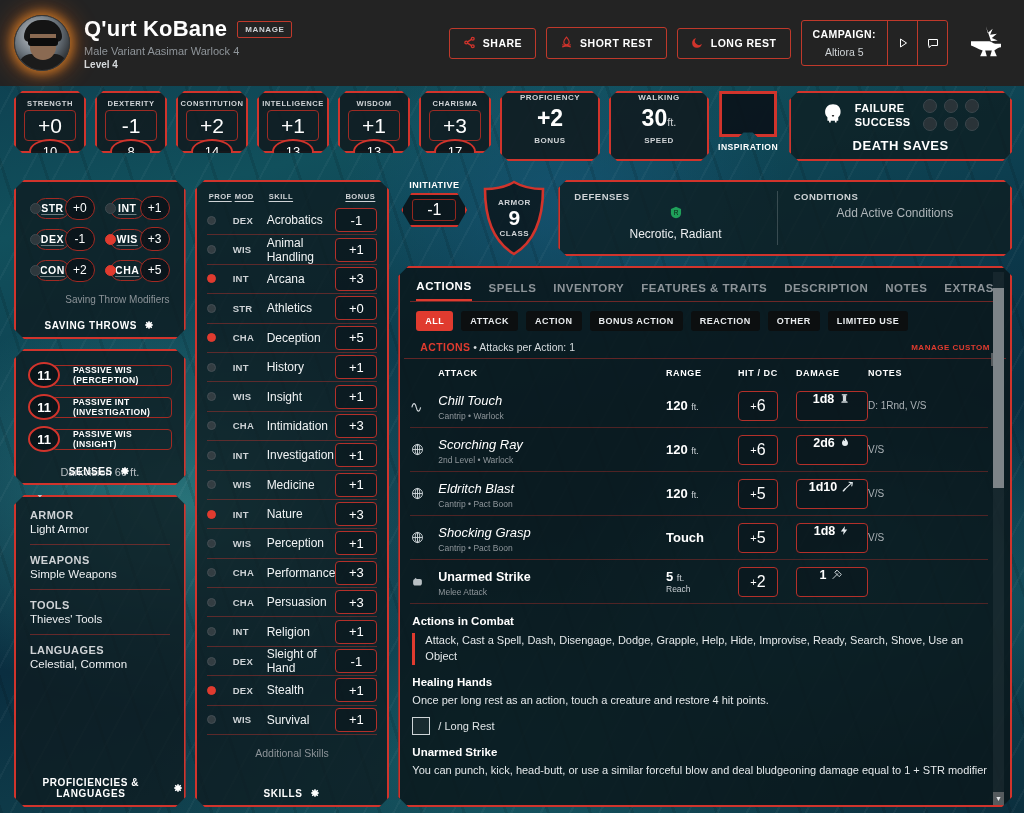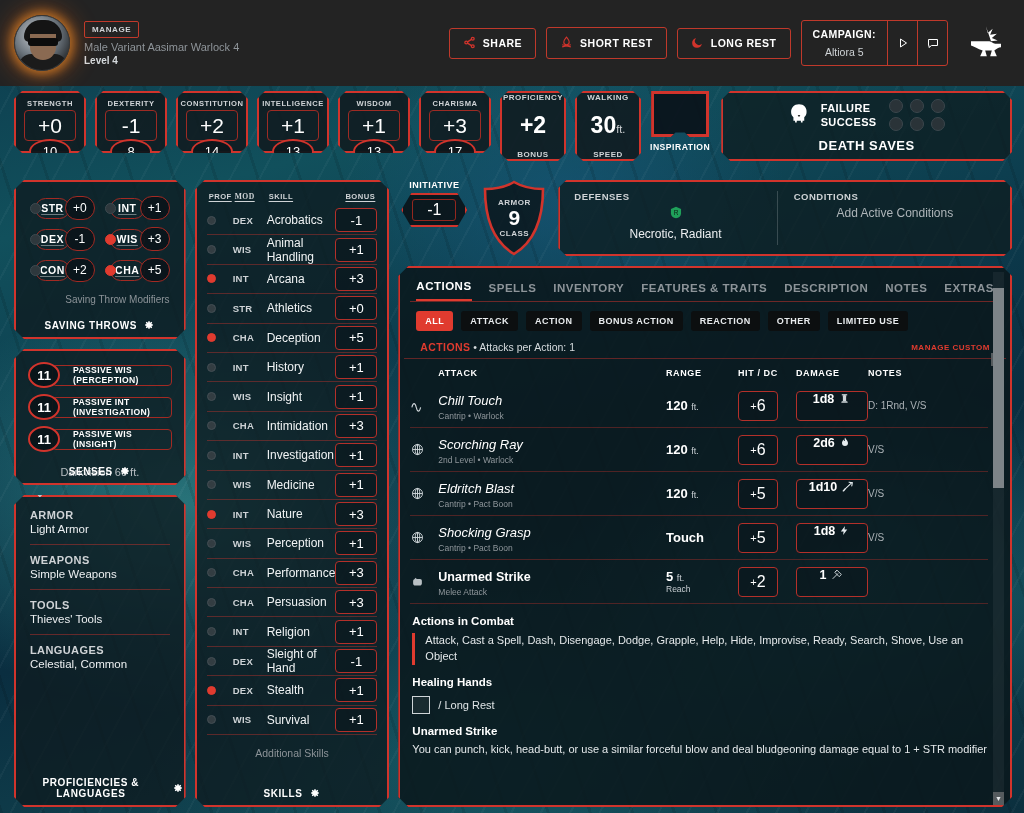--- a/index.html
+++ b/index.html
@@ -90,24 +90,24 @@
     color: #fff; font-size: 21px; font-weight: 400;
     display:flex; align-items:center; justify-content:center;
   }
   .ability .ab-score {
     position: absolute; bottom: -13px; left: 50%; transform: translateX(-50%);
     width: 42px; height: 25px; border: 2px solid #d1342c; border-radius: 50%;
     background: rgba(14,22,27,0.96); color: #fff; font-size: 13px;
     display:flex; align-items:center; justify-content:center;
   }
   .stat-card {
-    position: relative; width: 66px; height: 70px;
+    position: relative; width: 100px; height: 70px;
     border: 2px solid #d1342c; border-radius: 7px;
     background: rgba(16,26,31,0.88);
-    display:flex; flex-direction:column; align-items:center; justify-content:space-between; cursor:pointer;
+    display:flex; flex-direction:column; align-items:center; justify-content:flex-start; cursor:pointer;
     clip-path: polygon(8px 0, calc(100% - 8px) 0, 100% 8px, 100% calc(100% - 8px), calc(100% - 8px) 100%, 8px 100%, 0 calc(100% - 8px), 0 8px);
   }
   .stat-card .sc-top { color:#cfd3d6; font-size: 8px; font-weight:700; letter-spacing:.5px; }
   .stat-card .sc-val { color:#fff; font-size: 23px; font-weight: 700; margin: 3px 0 4px; }
   .stat-card .sc-val .unit { font-size: 11px; font-weight: 400; color:#cfd3d6; }
   .stat-card .sc-bot { color:#cfd3d6; font-size: 8px; font-weight:700; letter-spacing:.5px; }
   .insp-wrap { display:flex; flex-direction:column; align-items:center; }
   .insp-box {
     width: 58px; height: 46px; border: 3px solid #d1342c; background: rgba(10,18,26,0.92);
     clip-path: polygon(0 0, 100% 0, 100% 100%, 66% 100%, 58% 90%, 42% 90%, 34% 100%, 0 100%);
@@ -186,21 +186,21 @@
   .prof-panel { flex: 1; padding: 12px 14px 0; position: relative; }
   .chev { position:absolute; top:-13px; left: 18px; color:#cfd3d6; font-size: 14px; }
   .prof-h { color:#cfd3d6; font-size: 11px; font-weight: 700; letter-spacing:.4px; }
   .prof-v { color:#eceff1; font-size: 11.5px; margin-top: 2px; }
   .prof-div { border-top: 1px solid rgba(209,52,44,.45); margin: 9px 0 9px; }
 
   
   .skills { height: 100%; padding: 10px 10px 0; display:flex; flex-direction:column; }
   .sk-head { display:flex; align-items:center; color:#cfd3d6; font-size: 7.6px; font-weight:700; letter-spacing:.5px; padding: 0 2px 5px; }
   .sk-head .c-prof { width: 26px; text-decoration: underline; text-underline-offset:2px; }
-  .sk-head .c-mod { width: 34px; text-decoration: underline; text-underline-offset:2px;font-family:Liberation Serif, serif; }
+  .sk-head .c-mod { width: 34px; text-decoration: underline; text-underline-offset:2px; }
   .sk-head .c-skill { flex:1; text-decoration: underline; text-underline-offset:2px; }
   .sk-head .c-bonus { width: 46px; text-align:right; text-decoration: underline; text-underline-offset:2px; }
   .sk-row {
     display:flex; align-items:center; height: 29.4px;
     border-bottom: 1px solid rgba(209,52,44,.40); cursor:pointer;
   }
   .sk-dot { width: 26px; display:flex; align-items:center; }
   .sk-dot i { width: 9px; height: 9px; border-radius:50%; background:#333d42; border:1px solid #434e54; display:block; }
   .sk-dot i.on { background:#e03b2f; border-color:#e03b2f; }
   .sk-mod { width: 34px; color:#ced3d6; font-size: 9.5px; font-weight:700; letter-spacing:.3px; }
@@ -315,20 +315,21 @@
 
   <div class="header">
     <div class="avatar">
       <div class="coat"></div>
         <div class="hair"></div>
         <div class="face"></div>
         <div class="glasses"></div>
     </div>
     <div class="name-block">
       <div class="name-row">
+        <span class="char-name">Q'urt KoBane</span>
         <button class="manage-btn">MANAGE</button>
       </div>
       <div class="char-meta">Male  Variant Aasimar  Warlock 4</div>
       <div class="char-level">Level 4</div>
     </div>
 
     <div class="header-actions">
       <button class="hbtn">
         <span>
           <svg width="13" height="13" viewBox="0 0 24 24" fill="none" stroke="#d1342c" stroke-width="2.4" stroke-linecap="round">
@@ -927,20 +928,21 @@
                 <span class="c-notes atk-notes"></span>
               </div>
             </div>
           <div id="blocks">
               <div class="blk">
                 <div class="blk-h">Actions in Combat</div>
                 <div class="blk-quote">Attack,  Cast a Spell,  Dash,  Disengage,  Dodge,  Grapple,  Help,  Hide,  Improvise,  Ready,  Search,  Shove,  Use an Object</div>
               </div>
               <div class="blk">
                 <div class="blk-h">Healing Hands</div>
+                <div class="blk-p">Once per long rest as an action, touch a creature and restore 4 hit points.</div>
                 <div class="uses-row">
                   <span class="use-box"></span>
                   <span class="uses-txt">/ Long Rest</span>
                 </div>
               </div>
               <div class="blk">
                 <div class="blk-h">Unarmed Strike</div>
                 <div class="blk-p">You can punch, kick, head-butt, or use a similar forceful blow and deal bludgeoning damage equal to 1 + STR modifier</div>
               </div>
             </div>

